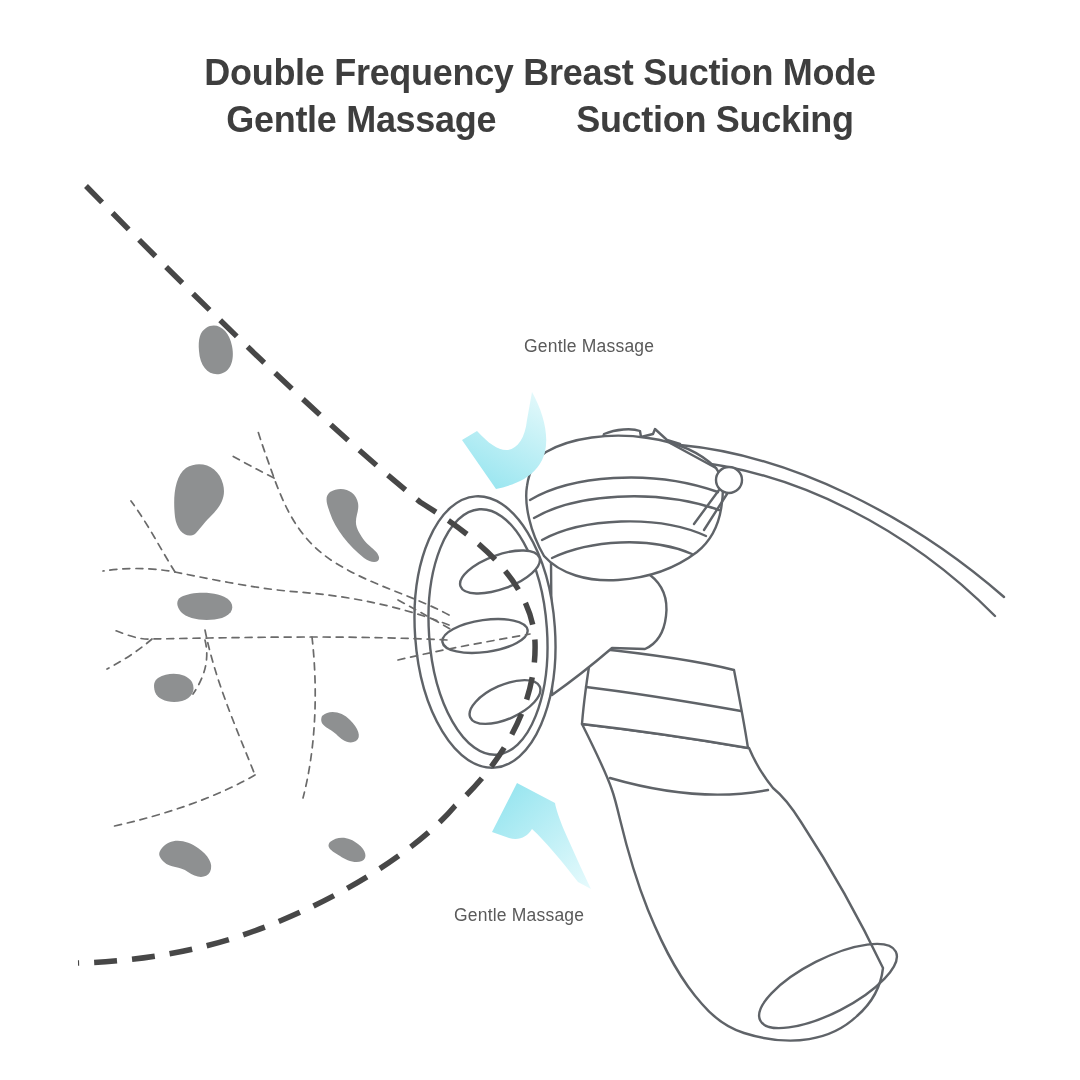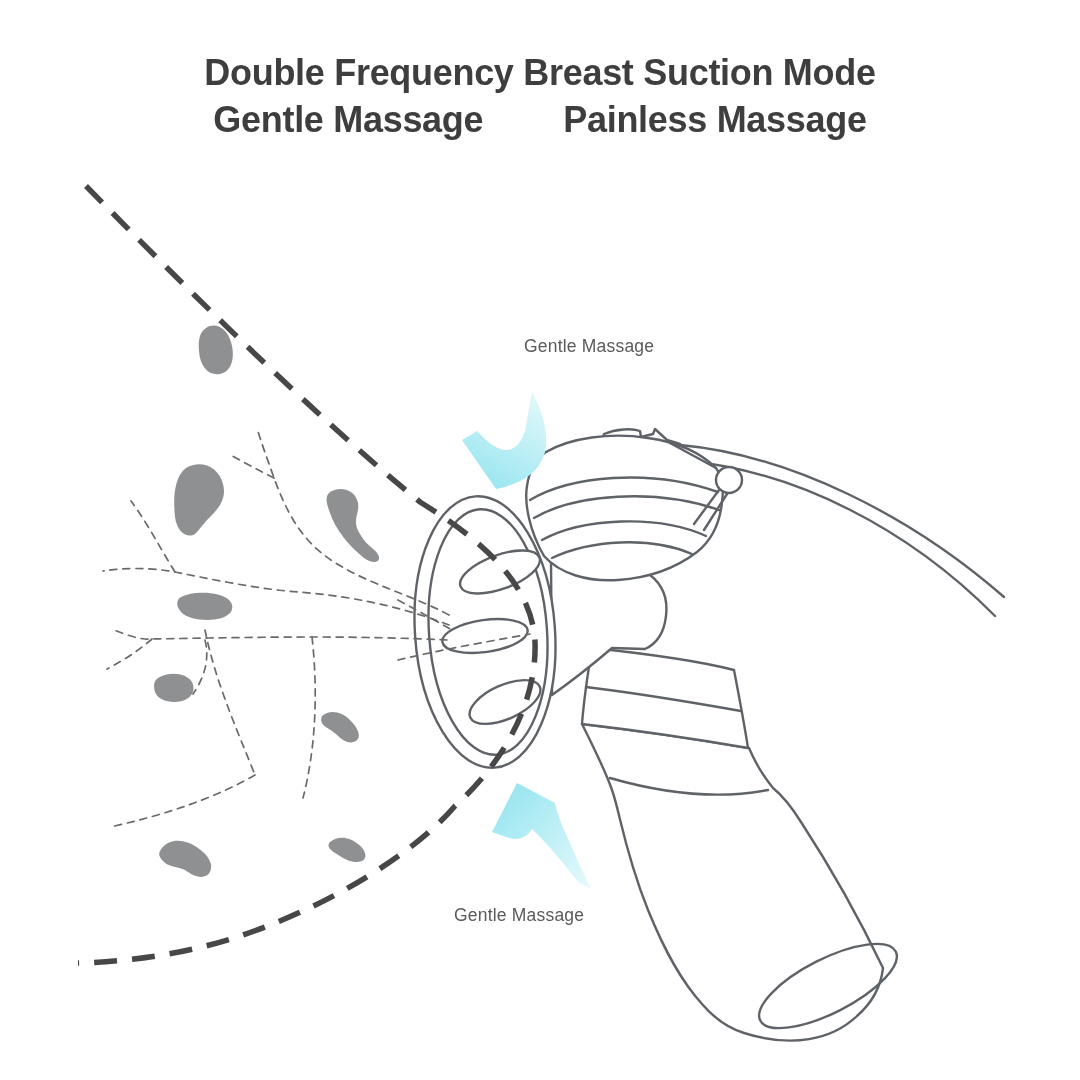--- a/index.html
+++ b/index.html
@@ -162,20 +162,20 @@
       C 546 842 561 860 578 882
       L 591 889
       C 581 868 573 850 564 830
       C 559 818 556 809 555 803 Z"></path>
   </svg>
 
   <div class="title-block">
     <div>Double Frequency Breast Suction Mode</div>
     <div class="title-line2">
       <span>Gentle Massage</span>
-      <span>Painless Massage</span>
+      <span>Suction Sucking</span>
     </div>
   </div>
 
   <div class="float-label label-top">Gentle Massage</div>
   <div class="float-label label-bottom">Gentle Massage</div>
 
 </div>
 
 </body></html>

